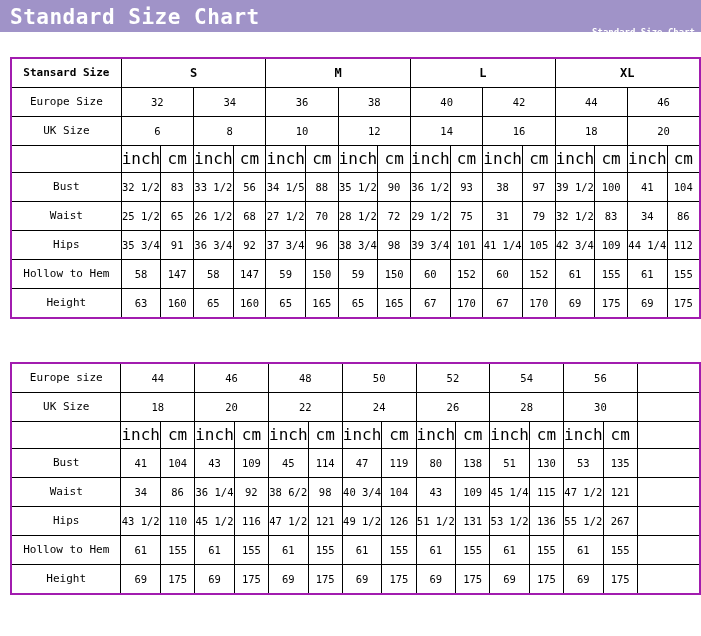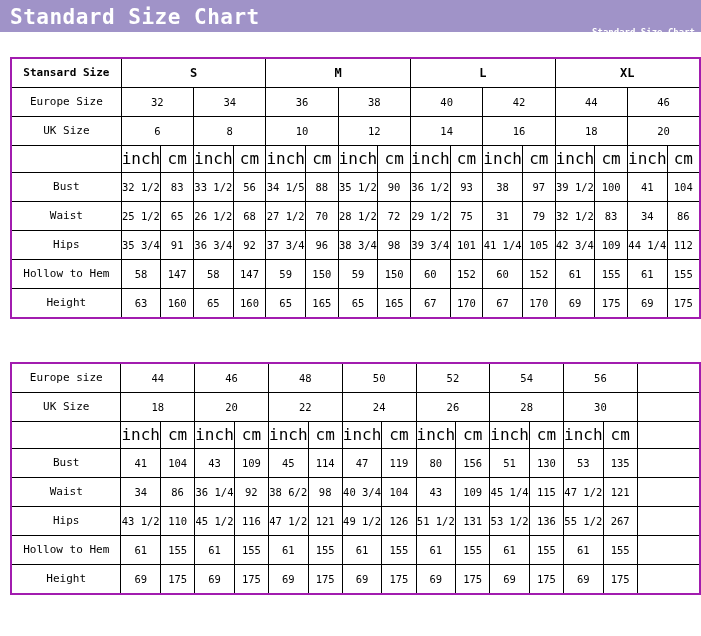--- a/index.html
+++ b/index.html
@@ -342,21 +342,21 @@
             <td class="rowhead">Bust</td>
             <td>41</td>
             <td>104</td>
             <td>43</td>
             <td>109</td>
             <td>45</td>
             <td>114</td>
             <td>47</td>
             <td>119</td>
             <td>80</td>
-            <td>156</td>
+            <td>138</td>
             <td>51</td>
             <td>130</td>
             <td>53</td>
             <td>135</td>
             <td class="blank"></td>
           </tr>
           <tr>
             <td class="rowhead">Waist</td>
             <td>34</td>
             <td>86</td>

